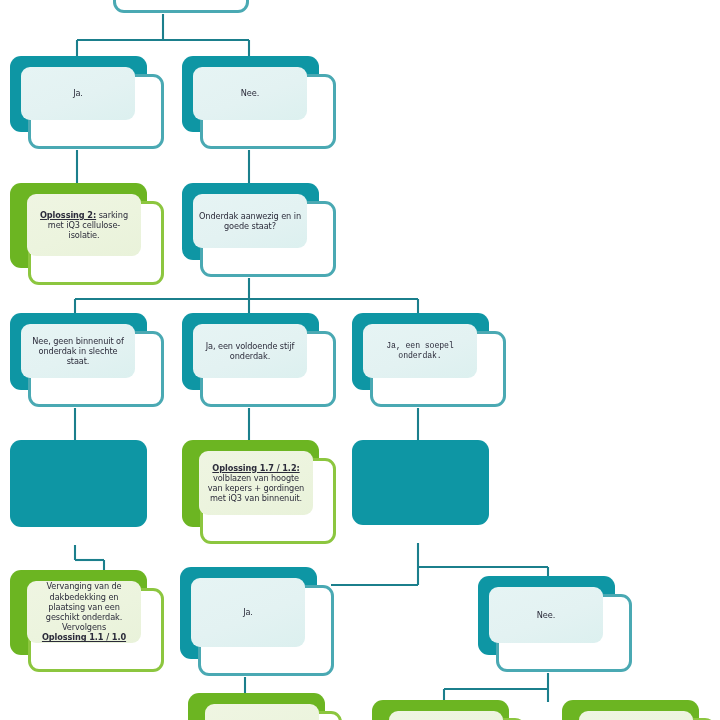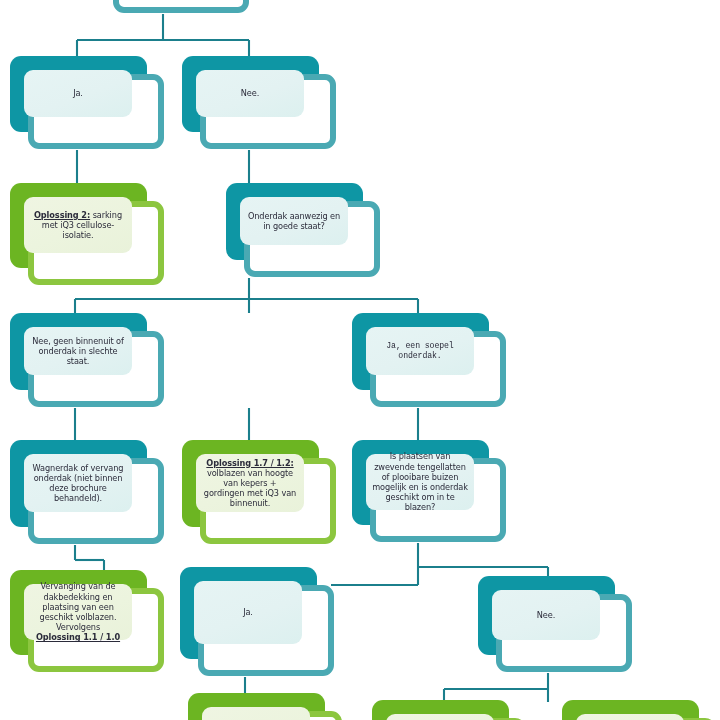--- a/index.html
+++ b/index.html
@@ -19,21 +19,21 @@
   .node .back{
     position:absolute;left:0;top:0;
     width:calc(100% - 18px);height:calc(100% - 18px);
     border-radius:11px;
   }
   .node .front{
     position:absolute;left:18px;top:18px;
     width:calc(100% - 19px);height:calc(100% - 19px);
     box-sizing:border-box;
     background:#ffffff;
-    border:6px solid #4d7c0f;
+    border:3px solid #4d7c0f;
     border-radius:11px;
   }
   .node .inner{
     position:absolute;left:-10px;top:-10px;
     width:calc(100% - 16px);height:calc(100% - 16px);
     box-sizing:border-box;
     border-radius:9px;
     display:flex;align-items:center;justify-content:center;
     padding:4px 6px;
   }
@@ -47,21 +47,21 @@
   }
 
   
   .node.teal .back{background:#0e96a4;}
   .node.teal .front{border-color:#4aa9b3;}
   .node.teal .inner{background:linear-gradient(160deg,#e6f4f4 0%,#e3f2f2 55%,#dcf0ef 100%);}
 
   
   .node.green .back{background:#6cb522;}
   .node.green .front{border-color:#8cc63f;}
-  .node.green .inner{background:linear-gradient(160deg,#eff5e2 0%,#ecf4de 55%,#e9f2da 100%);}
+  .node.green .inner{background:linear-gradient(160deg,#eff5e2 0%,#ecf4de 55%,#e9f2da 100%);margin-left:6px;}
   .node .txt .u{text-decoration:underline;font-weight:bold;}
 </style>
 </head>
 <body>
 
 <div id="canvas">
 
   <svg id="wires" viewBox="0 0 720 720" width="720" height="720">
     <g fill="none" stroke="#1b7f8c" stroke-width="2.1" stroke-linecap="butt">
 
@@ -132,80 +132,78 @@
 
   <div class="node green" style="left:10px;top:183px;width:155px;height:103px;">
     <div class="back"></div>
     <div class="front">
       <div class="inner">
         <div class="txt"><span class="u">Oplossing 2:</span><span> sarking met iQ3 cellulose-isolatie.</span></div>
       </div>
     </div>
   </div>
 
-  <div class="node teal" style="left:182px;top:183px;width:155px;height:95px;margin-left:44px;">
+  <div class="node teal" style="left:182px;top:183px;width:155px;height:95px;">
     <div class="back"></div>
     <div class="front">
       <div class="inner">
         <div class="txt">Onderdak aanwezig en in goede staat?</div>
       </div>
     </div>
   </div>
 
   <div class="node teal" style="left:10px;top:313px;width:155px;height:95px;">
     <div class="back"></div>
     <div class="front">
       <div class="inner">
         <div class="txt">Nee, geen binnenuit of onderdak in slechte staat.</div>
       </div>
     </div>
   </div>
 
+  <div class="node teal" style="left:182px;top:313px;width:155px;height:95px;">
+    <div class="back"></div>
+    <div class="front">
+      <div class="inner">
+        <div class="txt">Ja, een voldoende stijf onderdak.</div>
+      </div>
+    </div>
+  </div>
 
   <div class="node teal" style="left:352px;top:313px;width:155px;height:95px;font-family:Liberation Mono, monospace;">
     <div class="back"></div>
     <div class="front">
       <div class="inner">
         <div class="txt">Ja, een soepel onderdak.</div>
       </div>
     </div>
   </div>
 
   <div class="node teal" style="left:10px;top:440px;width:155px;height:105px;">
     <div class="back"></div>
-    <div class="front">
-      <div class="inner">
-        <div class="txt">Wagnerdak of vervang onderdak (niet binnen deze brochure behandeld).</div>
-      </div>
-    </div>
   </div>
 
   <div class="node green" style="left:182px;top:440px;width:155px;height:105px;">
     <div class="back"></div>
     <div class="front">
       <div class="inner">
         <div class="txt"><span class="u">Oplossing 1.7 / 1.2:</span><span> volblazen van hoogte van kepers + gordingen met iQ3 van binnenuit.</span></div>
       </div>
     </div>
   </div>
 
   <div class="node teal" style="left:352px;top:440px;width:155px;height:103px;">
     <div class="back"></div>
-    <div class="front">
-      <div class="inner">
-        <div class="txt">Is plaatsen van zwevende tengellatten of plooibare buizen mogelijk en is onderdak geschikt om in te blazen?</div>
-      </div>
-    </div>
   </div>
 
   <div class="node green" style="left:10px;top:570px;width:155px;height:103px;">
     <div class="back"></div>
     <div class="front">
       <div class="inner">
-        <div class="txt"><span>Vervanging van de dakbedekking en plaatsing van een geschikt volblazen.</span><br><span>Vervolgens</span><br><span class="u">Oplossing 1.1 / 1.0</span></div>
+        <div class="txt"><span>Vervanging van de dakbedekking en plaatsing van een geschikt onderdak.</span><br><span>Vervolgens</span><br><span class="u">Oplossing 1.1 / 1.0</span></div>
       </div>
     </div>
   </div>
 
   <div class="node teal" style="left:180px;top:567px;width:155px;height:110px;">
     <div class="back"></div>
     <div class="front">
       <div class="inner">
         <div class="txt">Ja.</div>
       </div>

